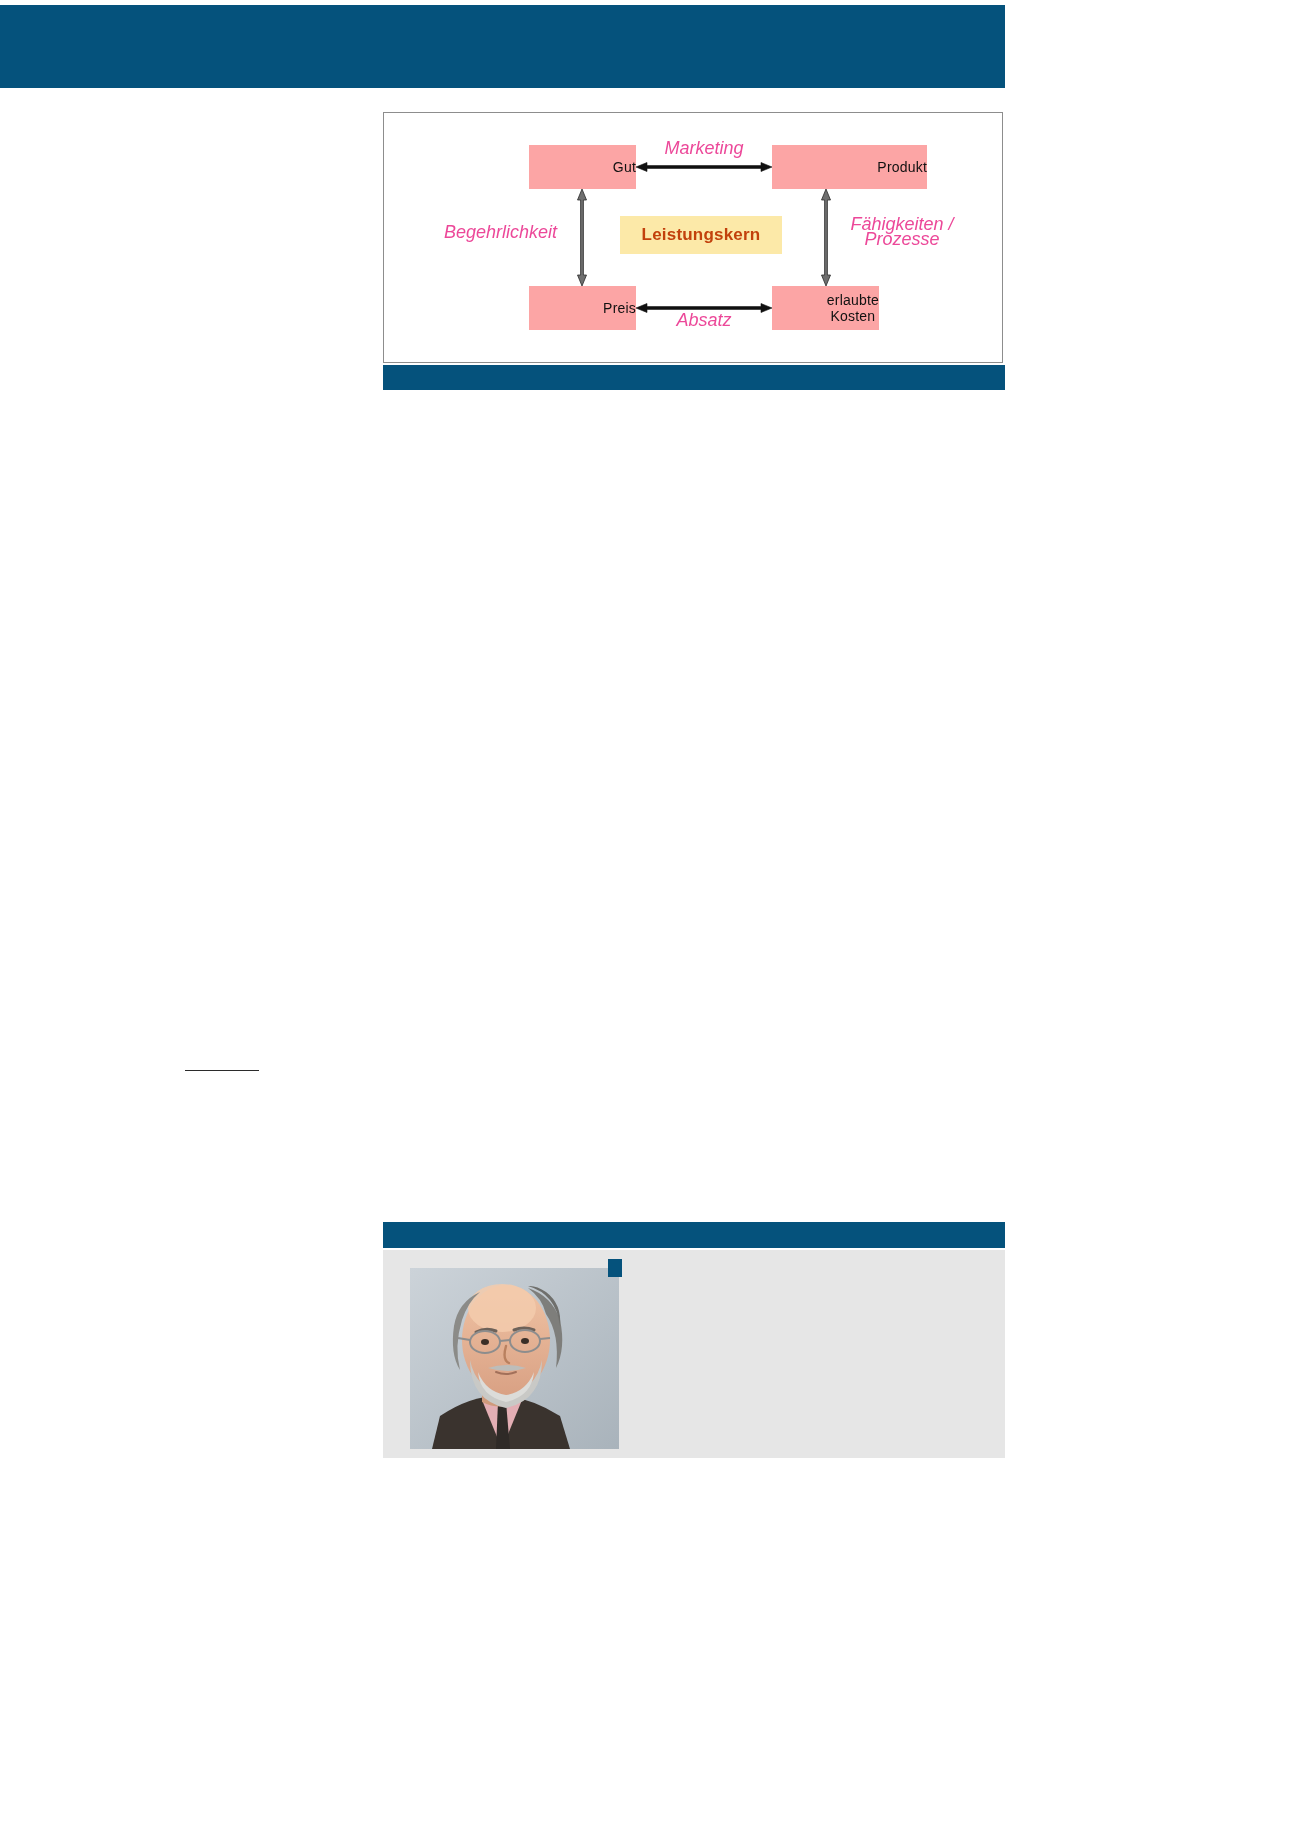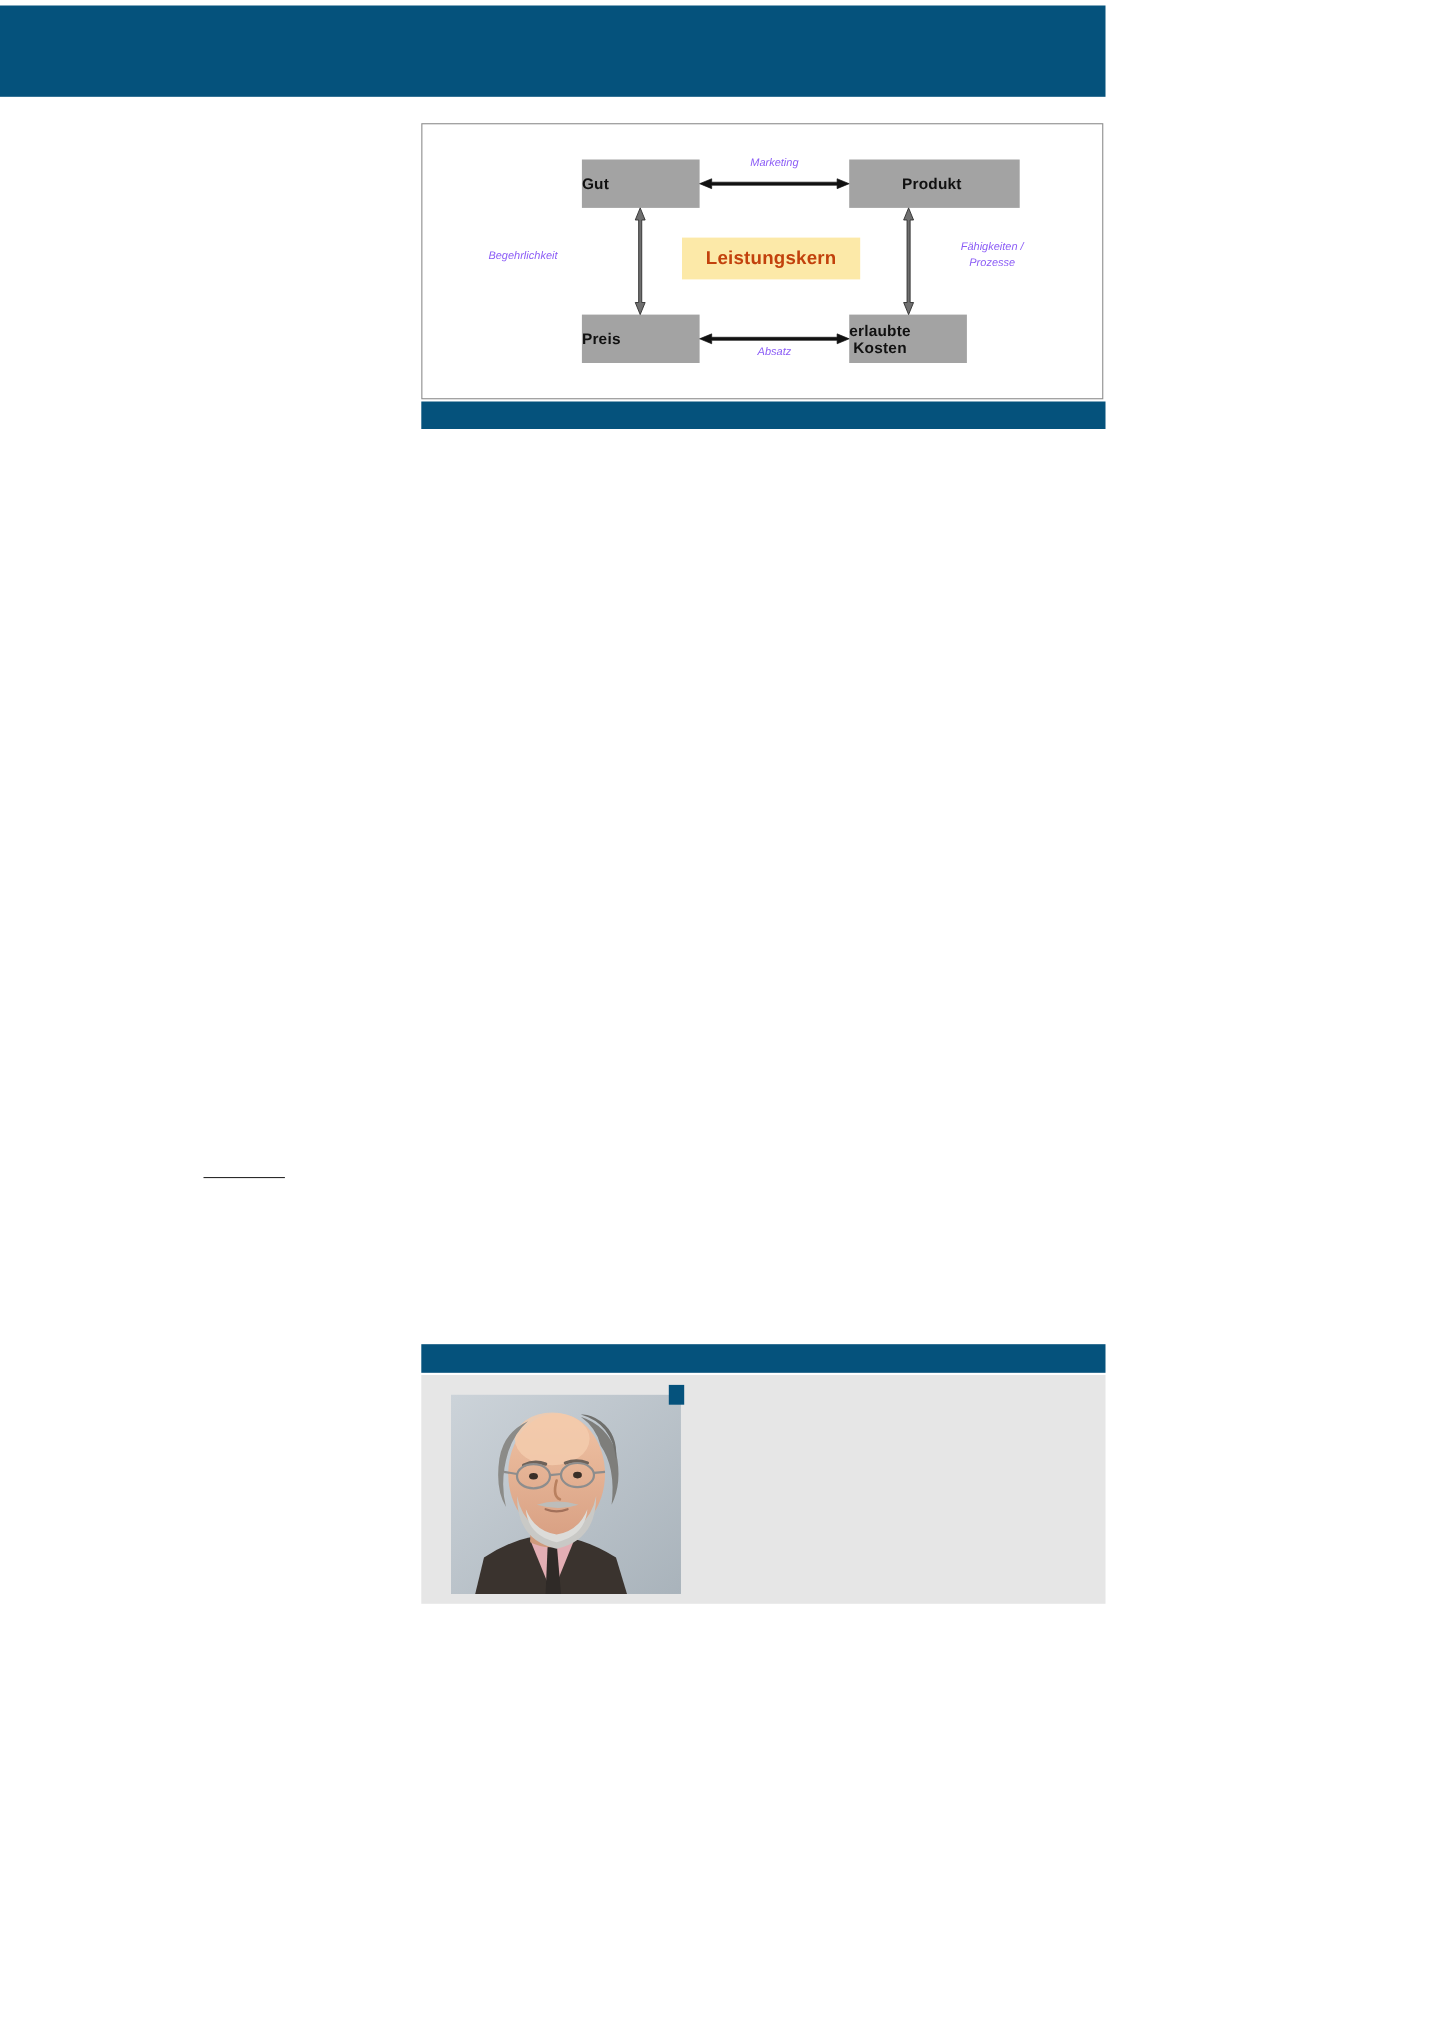--- a/index.html
+++ b/index.html
@@ -16,43 +16,43 @@
                 background:#ffffff;border:1px solid #8d8d8d;box-sizing:border-box;}
   .figure-caption-bar{position:absolute;left:0;top:253px;width:622px;height:25px;
                       background:#05527c;}
   .figure-caption-text{position:absolute;left:10px;top:4px;right:10px;
                        font-size:11px;color:#ffffff;line-height:16px;
                        white-space:nowrap;overflow:hidden;}
 
   
   .diagram{position:absolute;left:0;top:0;width:620px;height:251px;}
 
-  .node{position:absolute;background:#a3a3a3;display:flex;align-items:center;
-        justify-content:flex-start;text-align:center;font-weight:bold;font-size:14px;
+  .node{position:absolute;background:#fca5a5;display:flex;align-items:center;
+        justify-content:flex-end;text-align:center;font-weight:normal;font-size:14px;
         color:#111111;line-height:16px;letter-spacing:0.2px;}
   .node-gut     {left:145px;top:32px; width:107px;height:44px;}
   .node-produkt {left:388px;top:32px; width:107px;height:44px;padding-left:48px;}
   .node-preis   {left:145px;top:173px;width:107px;height:44px;}
   .node-kosten  {left:388px;top:173px;width:107px;height:44px;}
 
   .core-box{position:absolute;left:236px;top:103px;width:162px;height:38px;
             background:#FCE9A8;display:flex;align-items:center;justify-content:center;}
   .core-box span{font-size:17px;font-weight:bold;color:#c2410c;letter-spacing:0.2px;}
 
   
   .arrow-h{position:absolute;height:12px;}
   .arrow-v{position:absolute;width:12px;}
   .arrow-h svg,.arrow-v svg{display:block;overflow:visible;}
 
   .arr-marketing{left:252px;top:48px;width:136px;}
   .arr-absatz   {left:252px;top:189px;width:136px;}
   .arr-begehr   {left:192px;top:76px;height:97px;}
   .arr-faehig   {left:436px;top:76px;height:97px;}
 
-  .edge-label{position:absolute;font-style:italic;font-size:10px;color:#8b5cf6;
+  .edge-label{position:absolute;font-style:italic;font-size:18px;color:#ec4899;
               line-height:15px;text-align:center;white-space:nowrap;}
   .lbl-marketing{left:258px;top:28px;width:124px;}
   .lbl-absatz   {left:258px;top:200px;width:124px;}
   .lbl-begehr   {left:60px;top:112px;width:128px;text-align:left;}
   .lbl-faehig   {left:448px;top:104px;width:140px;text-align:center;white-space:normal;}
 
   
   .footnote-rule{position:absolute;left:185px;top:1070px;width:74px;height:0;
                  border-top:1px solid #2b2b2b;}
 

